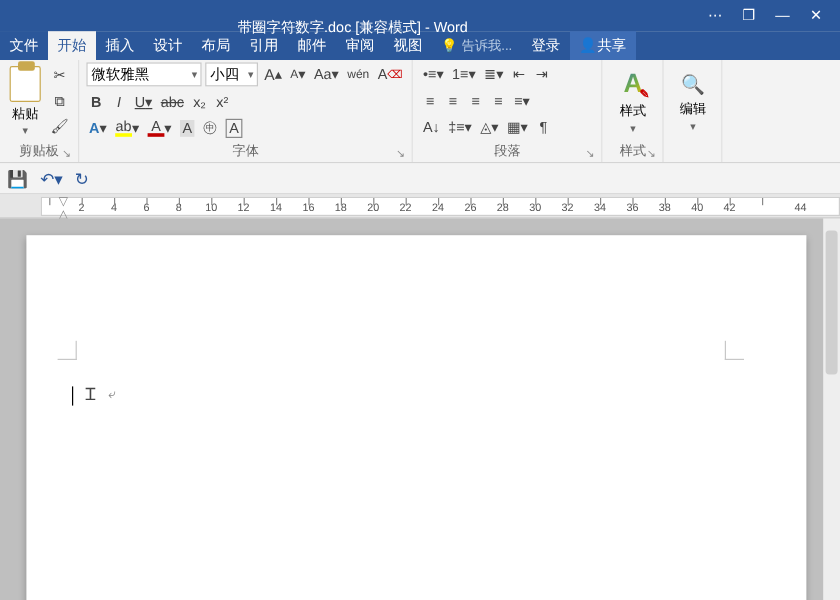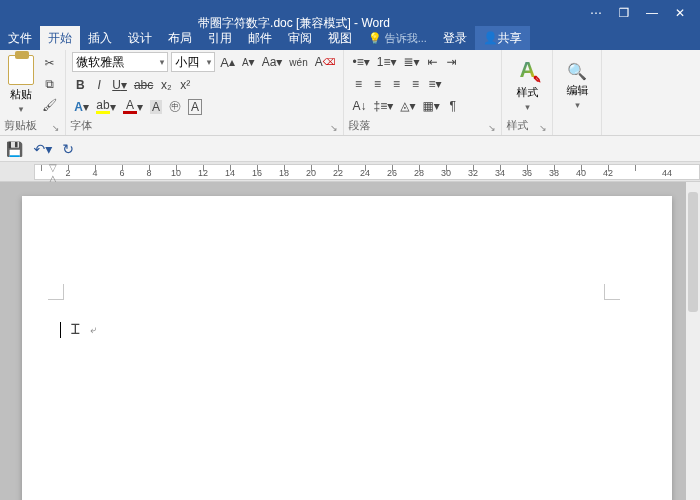--- a/index.html
+++ b/index.html
@@ -11,21 +11,21 @@
 .tabs { background: #2b579a; display: flex; height: 24px; color: #fff; font-size: 12px; align-items: stretch; }
 .tab { padding: 0 8px; display: flex; align-items: center; cursor: pointer; }
 .tab.file { background: #2b579a; }
 .tab.active { background: #f3f3f3; color: #2b579a; }
 .tab.tell { color: #b8cce4; font-size: 11px; }
 .tab.tell .bulb { margin-right: 3px; }
 .tab.share { background: #3e6db5; }
 .ribbon { background: #f3f3f3; height: 86px; display: flex; border-bottom: 1px solid #d4d4d4; }
 .group { border-right: 1px solid #e0e0e0; padding: 2px 4px 0 4px; display: flex; flex-direction: column; }
 .group-body { flex: 1; display: flex; }
-.group-label { text-align: left; font-size: 11px; color: #666; padding: 2px 0; position: relative; }
+.group-label { text-align: center; font-size: 11px; color: #666; padding: 2px 0; position: relative; }
 .group-label .launcher { position: absolute; right: 2px; bottom: 2px; font-size: 9px; color: #888; }
 .col { display: flex; flex-direction: column; justify-content: space-around; padding: 0 2px; }
 .row { display: flex; align-items: center; gap: 3px; }
 .btn { display: inline-flex; align-items: center; justify-content: center; min-width: 16px; height: 18px; color: #444; cursor: pointer; padding: 0 2px; font-size: 12px; }
 .paste-big { width: 34px; display: flex; flex-direction: column; align-items: center; justify-content: center; gap: 2px; }
 .paste-big .clip { width: 26px; height: 30px; border: 1px solid #c9a94f; background: #fff; position: relative; border-radius: 2px; }
 .paste-big .clip::before { content: ""; position: absolute; top: -5px; left: 6px; width: 14px; height: 8px; background: #c9a94f; border-radius: 2px; }
 .paste-big .lbl { font-size: 11px; }
 .fontname { border: 1px solid #c8c8c8; background: #fff; height: 20px; width: 96px; padding: 0 3px; font-size: 12px; display: flex; align-items: center; justify-content: space-between; }
 .fontsize { border: 1px solid #c8c8c8; background: #fff; height: 20px; width: 44px; padding: 0 3px; font-size: 12px; display: flex; align-items: center; justify-content: space-between; }

